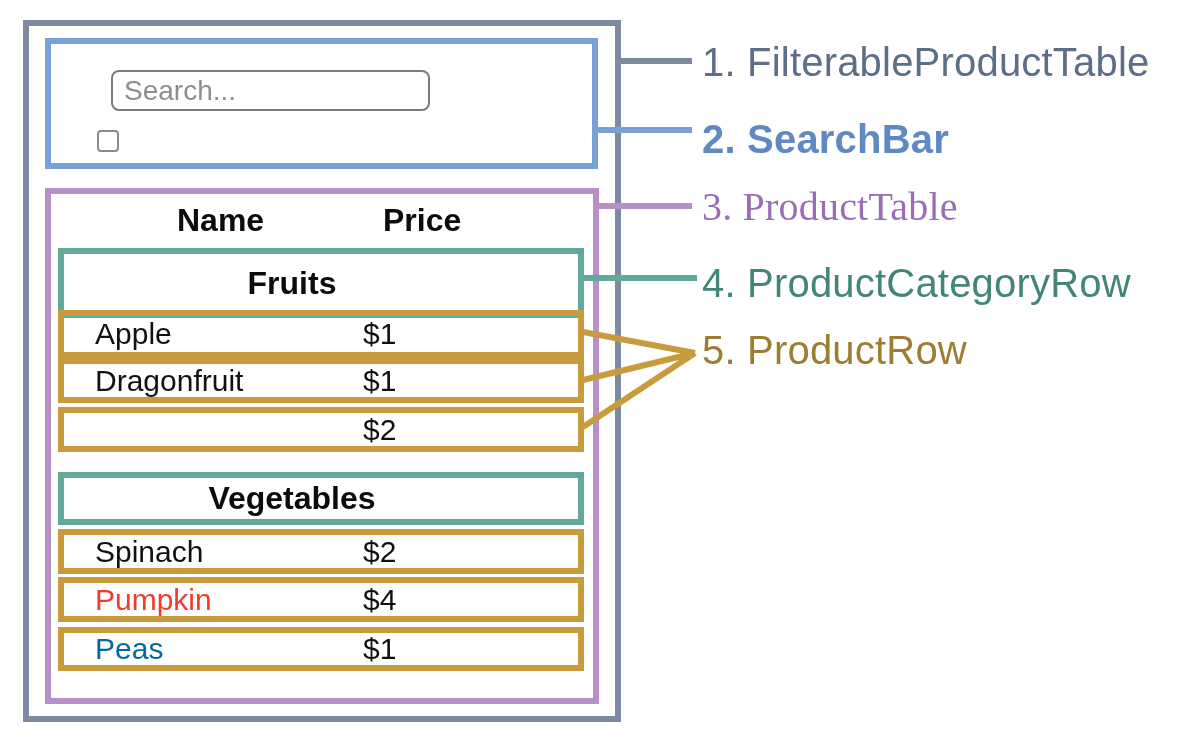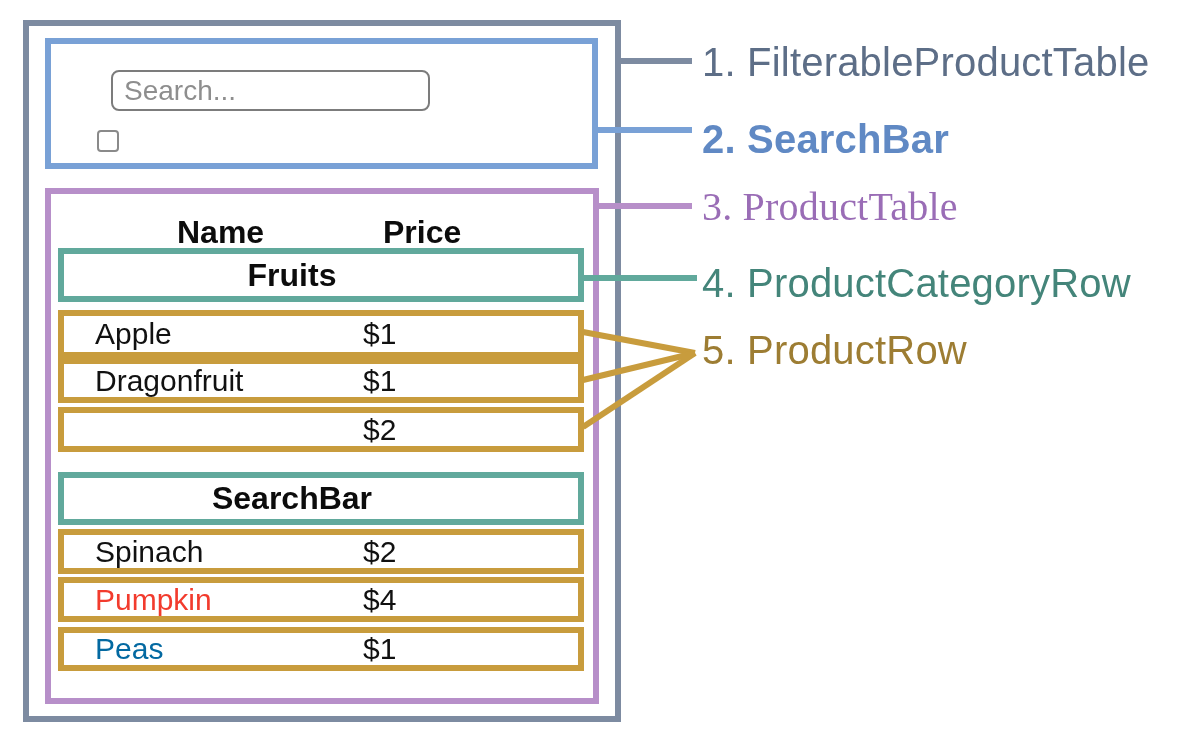--- a/index.html
+++ b/index.html
@@ -19,21 +19,21 @@
     left:88px;top:70px;width:319px;height:41px;border:2px solid #7c7c7c;border-radius:8px;
     font-family:"Liberation Sans",sans-serif;font-size:28px;color:#555;padding:0 11px;outline:none;margin-left:23px;
   }
   .search-input::placeholder{color:#8e8e8e;opacity:1;}
   .checkbox{
     left:97px;top:130px;width:22px;height:22px;border:2px solid #8a8a8a;border-radius:4px;background:#fff;
   }
   .checkbox-label{left:128px;top:127px;font-size:29px;color:#111;white-space:nowrap;}
 
   
-  .hdr{font-size:32px;font-weight:bold;color:#0c0c0c;white-space:nowrap;margin-top:12px;}
+  .hdr{font-size:32px;font-weight:bold;color:#0c0c0c;white-space:nowrap;}
   .hdr-name{left:177px;top:202px;}
   .hdr-price{left:383px;top:202px;}
 
   
   .cat-row{
     left:58px;width:526px;border:6px solid #61a99c;display:flex;align-items:center;justify-content:center;
     font-size:32px;font-weight:bold;color:#0c0c0c;padding-right:58px;
   }
   .prod-row{
     left:58px;width:526px;border:6px solid #c89c3d;display:flex;align-items:center;
@@ -66,35 +66,35 @@
   <div class="abs outer-box"></div>
   <div class="abs search-box"></div>
   <div class="abs table-box"></div>
 
   <input class="abs search-input" type="text" placeholder="Search..." style="">
   <span class="abs checkbox"></span>
 
   <span class="abs hdr hdr-name">Name</span>
   <span class="abs hdr hdr-price">Price</span>
 
-  <div class="abs cat-row" style="top:248px;height:54px;">Fruits</div>
+  <div class="abs cat-row" style="top:248px;height:70px;">Fruits</div>
 
   <div class="abs prod-row" style="top:310px;height:48px;padding-left:28px;">
     <span class="p-name" style="color: rgb(17, 17, 17);">Apple</span>
     <span class="p-price">$1</span>
   </div>
   <div class="abs prod-row" style="top:358px;height:45px;">
     <span class="p-name" style="color: rgb(17, 17, 17);">Dragonfruit</span>
     <span class="p-price">$1</span>
   </div>
   <div class="abs prod-row" style="top:407px;height:45px;">
     <span class="p-price">$2</span>
   </div>
 
-  <div class="abs cat-row" style="top:472px;height:53px;">SearchBar</div>
+  <div class="abs cat-row" style="top:472px;height:53px;">Vegetables</div>
 
   <div class="abs prod-row" style="top:529px;height:45px;">
     <span class="p-name" style="color: rgb(17, 17, 17);">Spinach</span>
     <span class="p-price">$2</span>
   </div>
   <div class="abs prod-row" style="top:577px;height:45px;">
     <span class="p-name" style="color: rgb(242, 59, 45);">Pumpkin</span>
     <span class="p-price">$4</span>
   </div>
   <div class="abs prod-row" style="top:627px;height:44px;">

